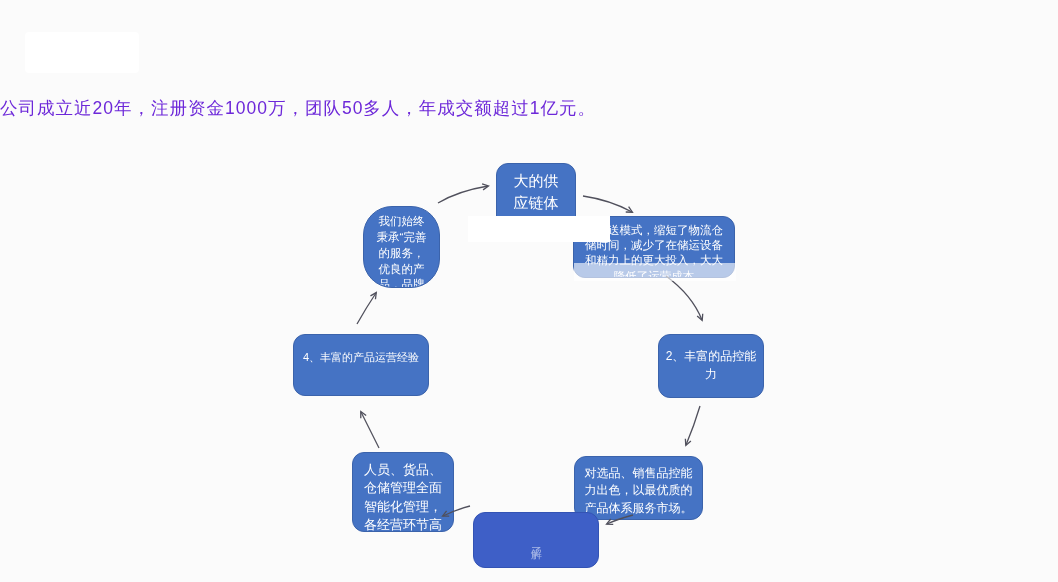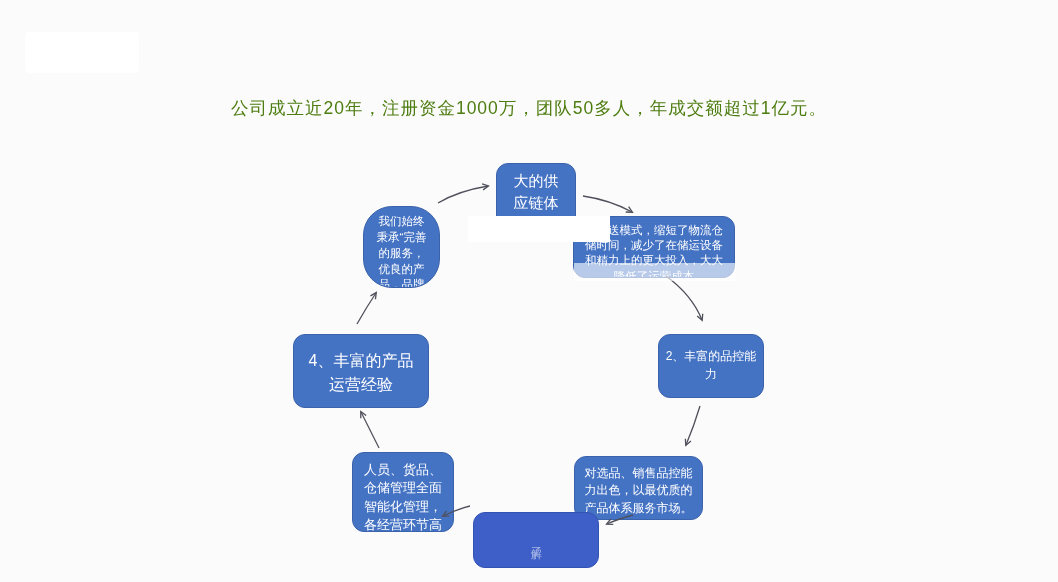--- a/index.html
+++ b/index.html
@@ -14,44 +14,43 @@
     overflow:hidden;
   }
   
   .patch{position:absolute;background:#ffffff;z-index:6;}
   #patch-topleft{left:25px;top:32px;width:114px;height:41px;border-radius:4px;}
   #patch-topcenter{left:468px;top:216px;width:142px;height:26px;}
   #patch-topright{left:574px;top:263px;width:162px;height:18px;background:rgba(255,255,255,0.62);}
 
   #slide-title{
     position:absolute;left:0;top:96px;width:1058px;
-    text-align:center;
     font-size:17.5px;letter-spacing:1px;
-    color:#4d7c0f;z-index:2;
+    color:#6d28d9;z-index:2;
   }
 
   .node{
     position:absolute;
     background:#4573c4;
     border:1px solid #3b63ab;
     border-radius:12px;
     color:#ffffff;
     display:flex;align-items:flex-start;justify-content:center;
     text-align:center;
     box-sizing:border-box;
     z-index:3;
     overflow:hidden;
   }
   .node .txt{width:100%;}
 
   #node-top-center{left:496px;top:163px;width:80px;height:70px;font-size:15px;line-height:1.45;padding:6px 14px;}
   #node-top-left{left:363px;top:206px;width:77px;height:82px;font-size:11.5px;line-height:1.38;padding:7px 9px;border-radius:29px;}
   #node-top-right{left:573px;top:216px;width:162px;height:62px;font-size:11.5px;line-height:1.32;padding:6px 6px;}
   #node-right-middle{left:658px;top:334px;width:106px;height:64px;font-size:12px;line-height:1.5;padding:14px 4px;align-items:flex-end;}
-  #node-left-middle{left:293px;top:334px;width:136px;height:74px;font-size:16px;line-height:1.5;padding:14px 7px;}
+  #node-left-middle{left:293px;top:334px;width:136px;height:62px;font-size:11px;line-height:1.5;padding:14px 7px;}
   #node-bottom-right{left:574px;top:456px;width:129px;height:64px;font-size:12px;line-height:1.45;padding:8px 7px;}
   #node-bottom-left{left:352px;top:452px;width:102px;height:80px;font-size:13px;line-height:1.42;padding:8px 9px;justify-content:flex-end;}
   #node-bottom-center{
     left:473px;top:512px;width:126px;height:56px;
     background:#3e5fc7;border-color:#3353b4;
     align-items:center;justify-content:center;
   }
   #node-bottom-center .wm{
     writing-mode:vertical-rl;text-orientation:upright;
     font-size:11px;opacity:0.55;letter-spacing:2px;

